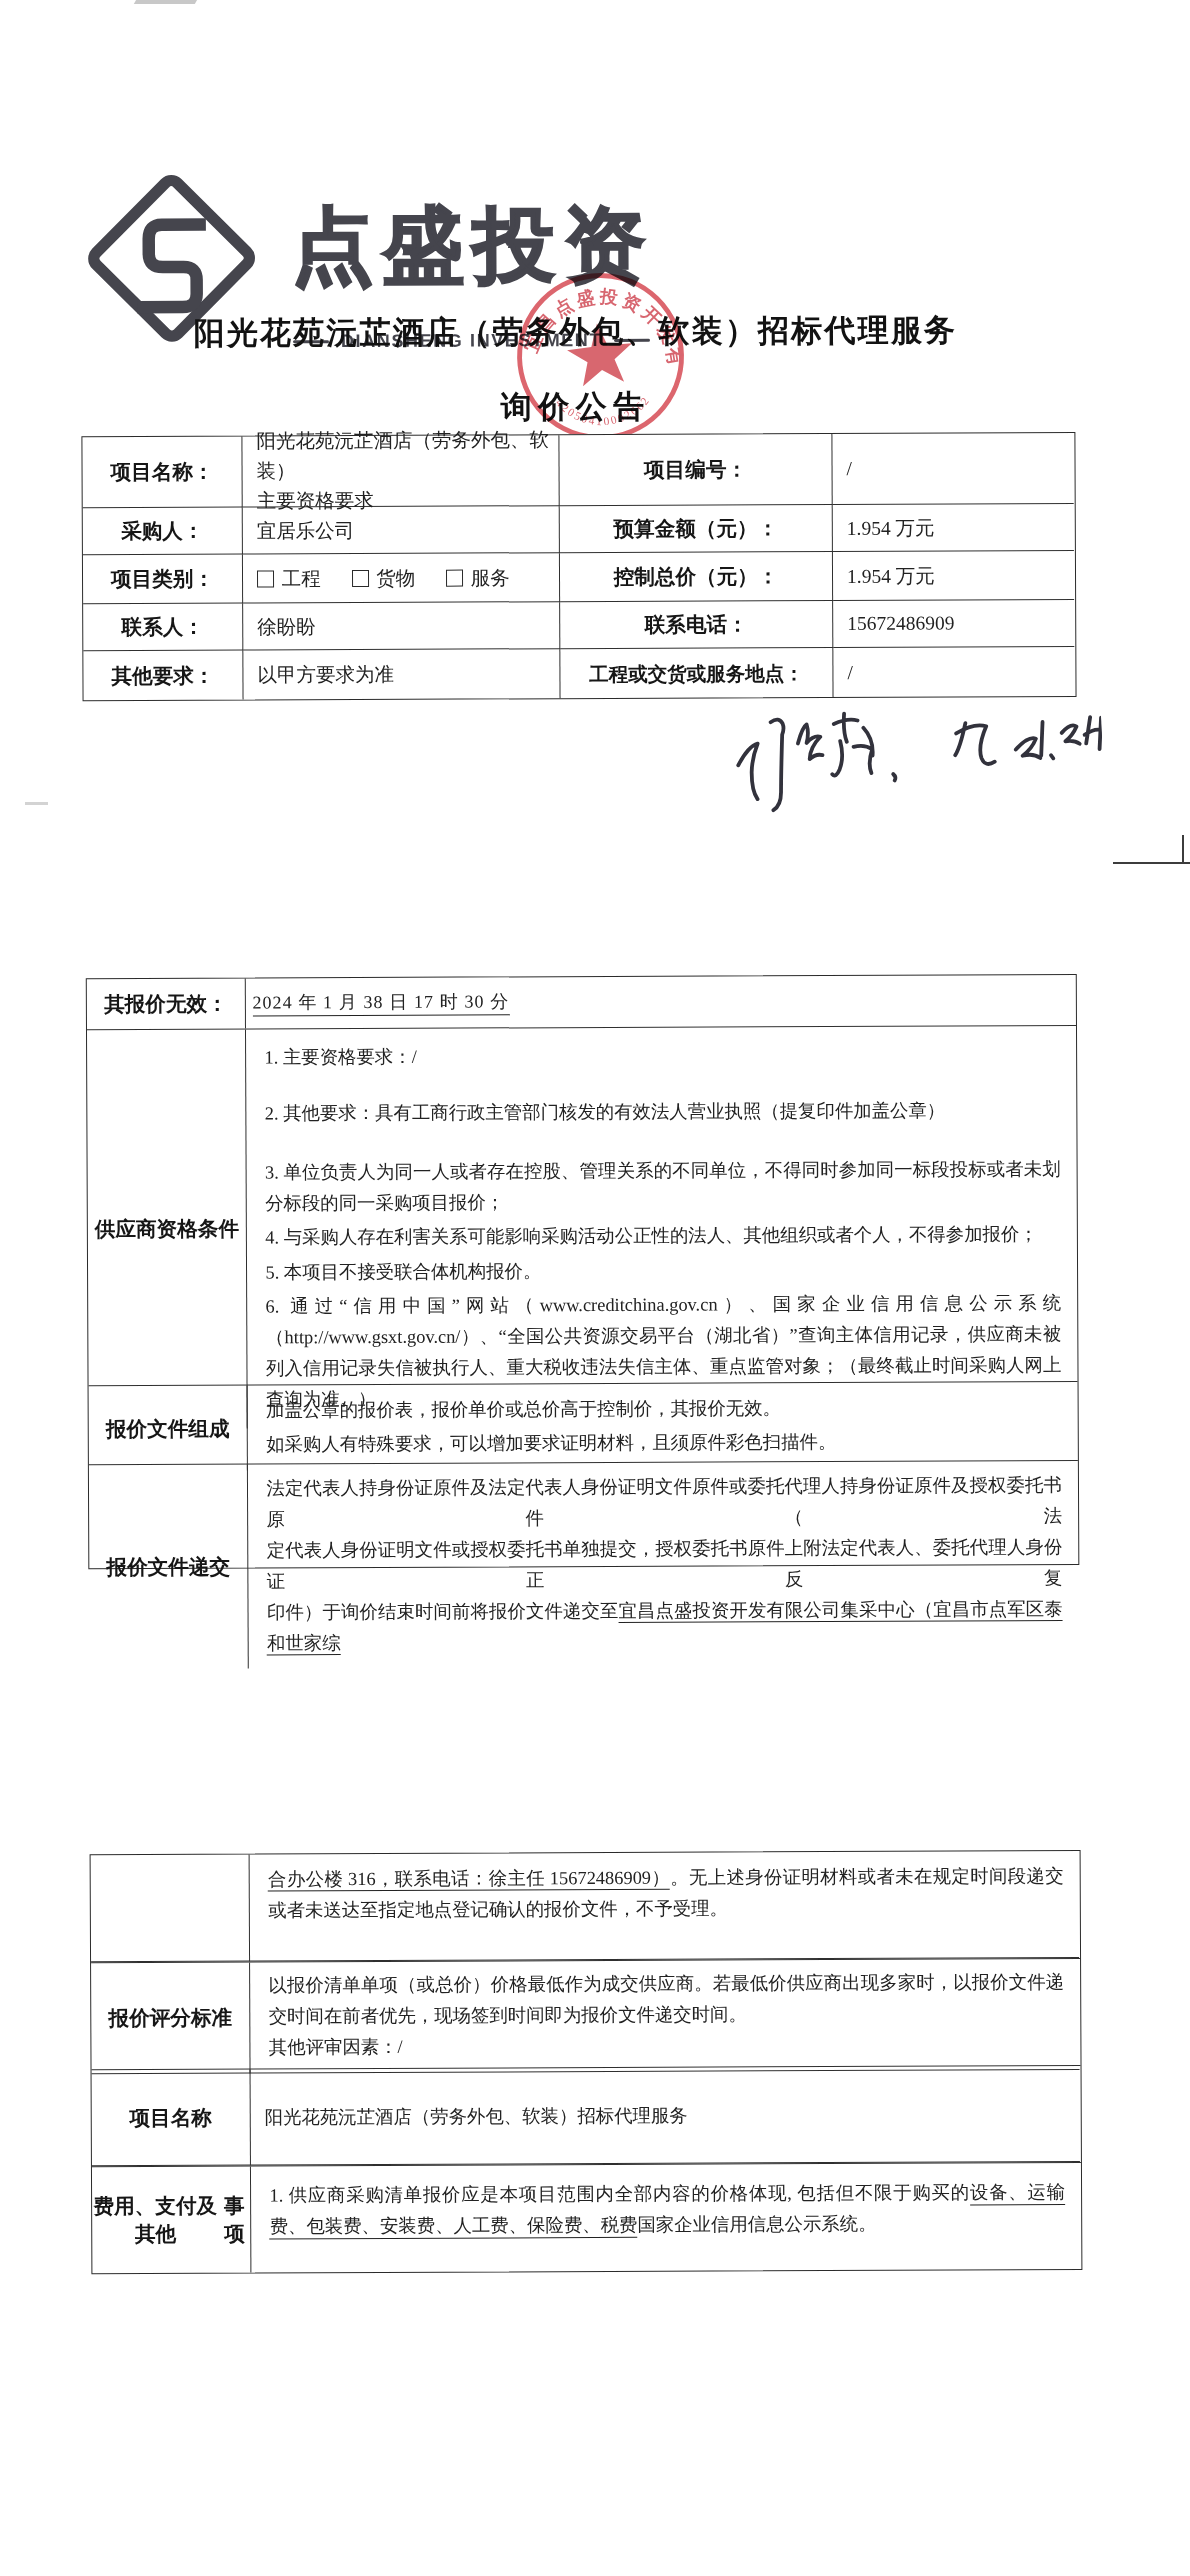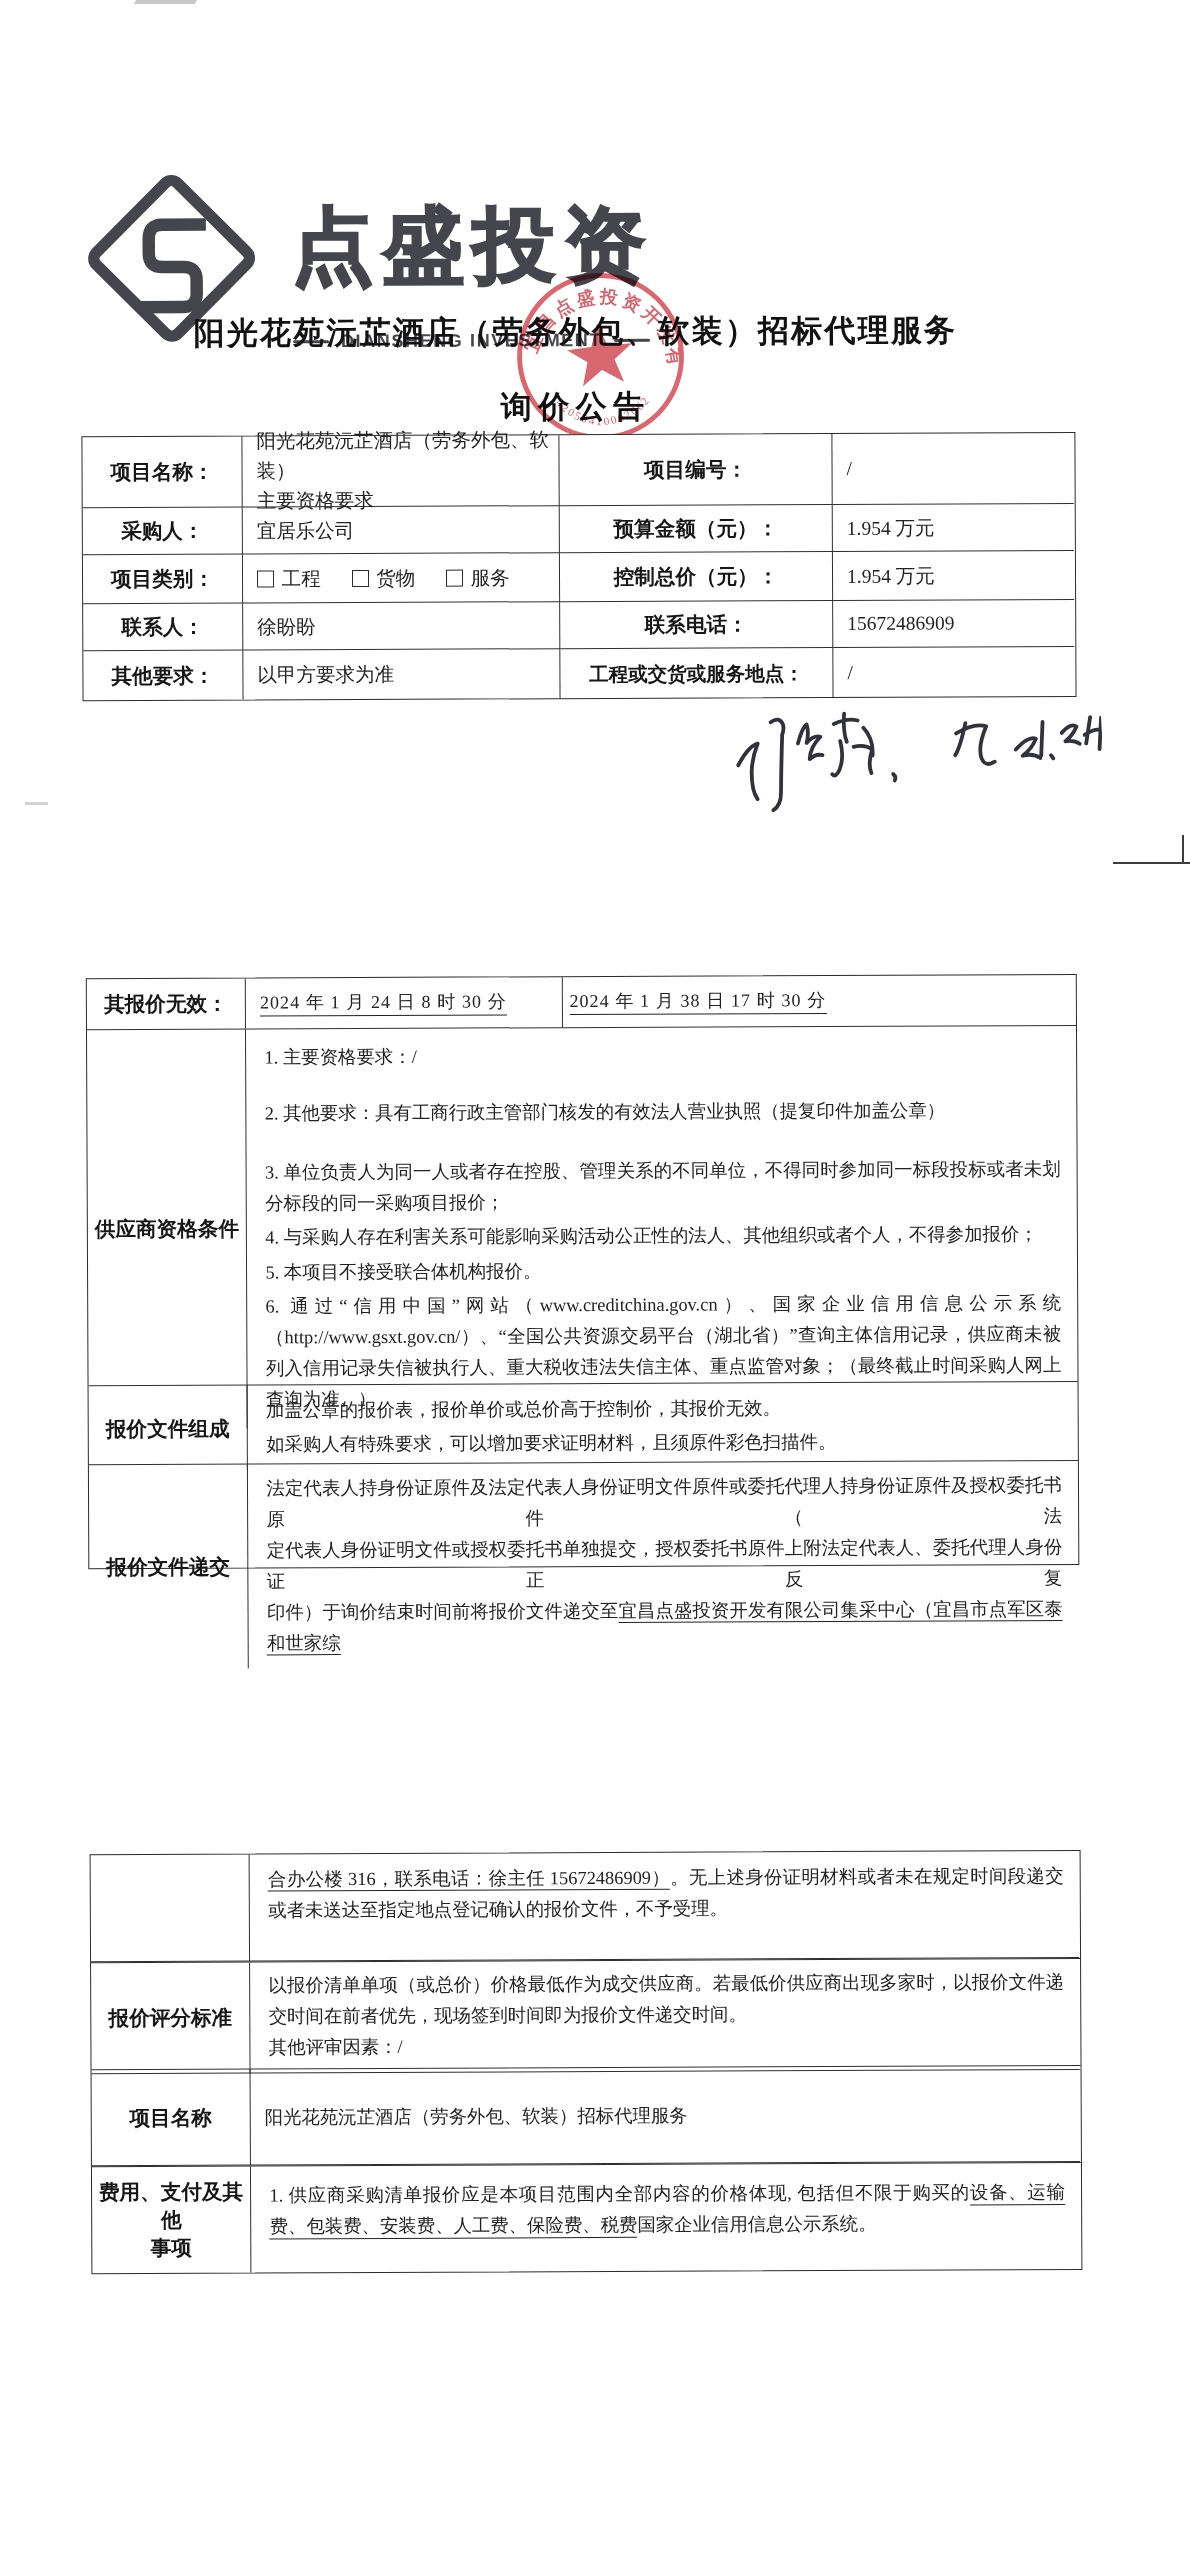--- a/index.html
+++ b/index.html
@@ -172,23 +172,20 @@
     <path d="M470,64 q-12,44 -22,58 M452,82 q34,-18 56,-10 q-18,36 -12,58 q6,18 24,8"></path>
     <path d="M560,118 q24,-24 38,-18 q-8,18 -26,30 q20,-4 32,6"></path>
     <path d="M612,70 l-6,62 M624,132 l4,6"></path>
     <path d="M646,92 q18,-18 28,-10 q-8,16 -22,26 q16,-2 26,6"></path>
     <path d="M700,66 l-10,48 m-2,-16 q16,-10 28,-8 m4,-22 l-6,58"></path>
   </svg>
 
   <div class="tbl t2">
     <div class="hdr">
       <div class="cell lab" style="border-bottom:none;">其报价无效：</div>
-      <div class="cell val dateval" style="border-bottom:none;">
-        <span class="ul">2024 年 1 月 24 日 8 时 30 分</span>
-      </div>
       <div class="cell val dateval last-col" style="border-bottom:none;padding-left:6.5px;">
         <span class="ul">2024 年 1 月 38 日 17 时 30 分</span>
       </div>
     </div>
 
     <div class="brow" style="height:355px;">
       <div class="cell lab last-colx" style="border-bottom:none;">供应商资格条件</div>
       <div class="cell last-col" style="border-bottom:none;align-items:flex-start;">
         <div class="content qual para">
           <p class="gap-lg">1. 主要资格要求：/</p>
@@ -244,21 +241,21 @@
         </div>
       </div>
     </div>
 
     <div class="brow" style="height:96px;">
       <div class="cell lab">项目名称</div>
       <div class="cell val last-col" style="font-size:18.4px;">阳光花苑沅芷酒店（劳务外包、软装）招标代理服务</div>
     </div>
 
     <div class="brow" style="height:106px;">
-      <div class="cell lab" style="border-bottom:none;flex-direction:column;justify-content:center;">
+      <div class="cell lab" style="border-bottom:none;flex-direction:row;justify-content:center;">
         <span>费用、支付及其他</span>
         <span>事项</span>
       </div>
       <div class="cell last-col" style="border-bottom:none;align-items:flex-start;">
         <div class="content para" style="padding-top:14px;">
           <span>1. 供应商采购清单报价应是本项目范围内全部内容的价格体现, 包括但不限于购买的</span><span class="ul">设备、运输费、包装费、安装费、人工费、保险费、税费</span><span>国家企业信用信息公示系统。</span>
         </div>
       </div>
     </div>
   </div>

